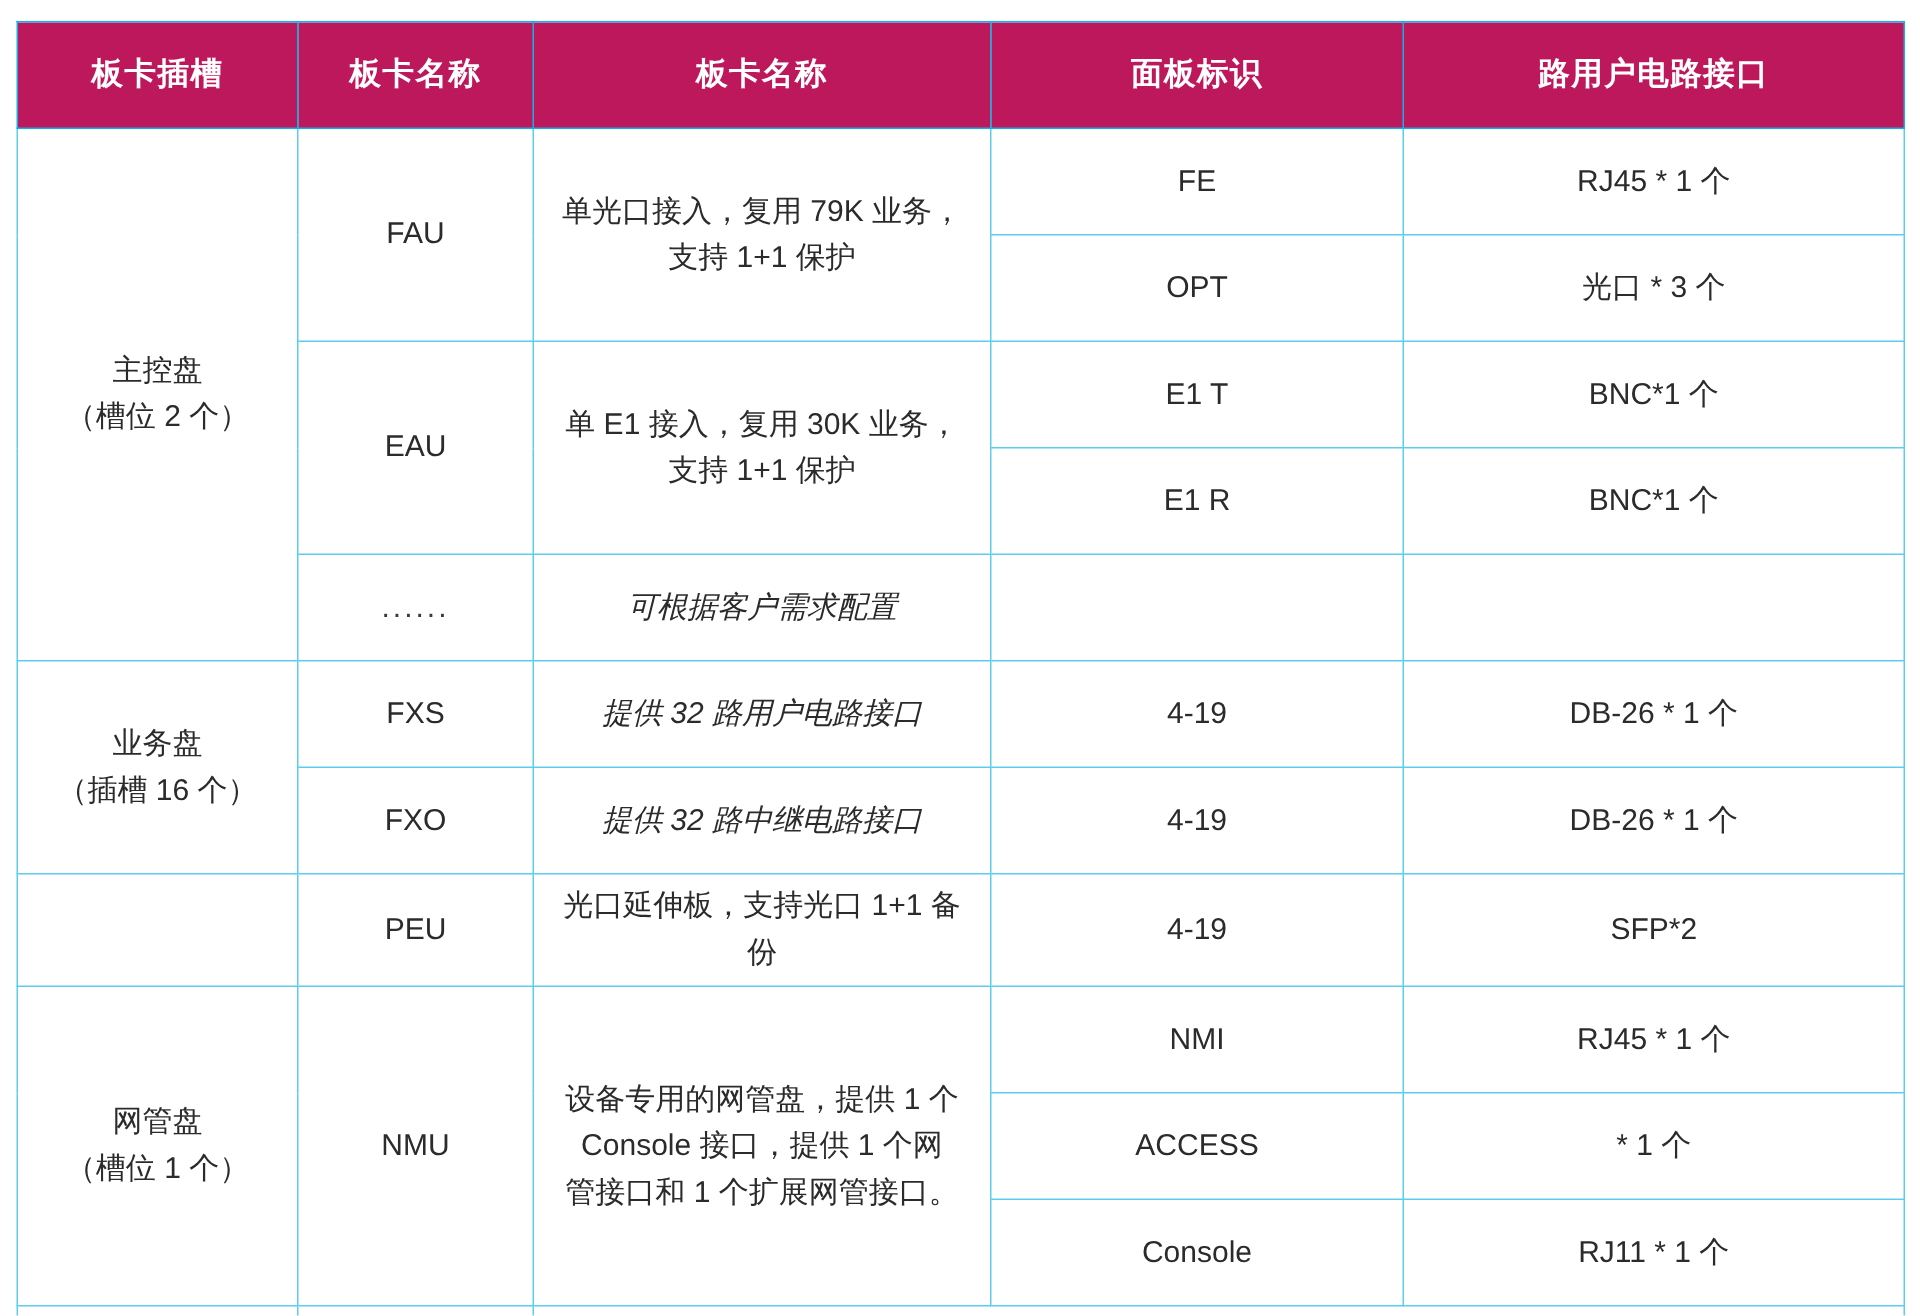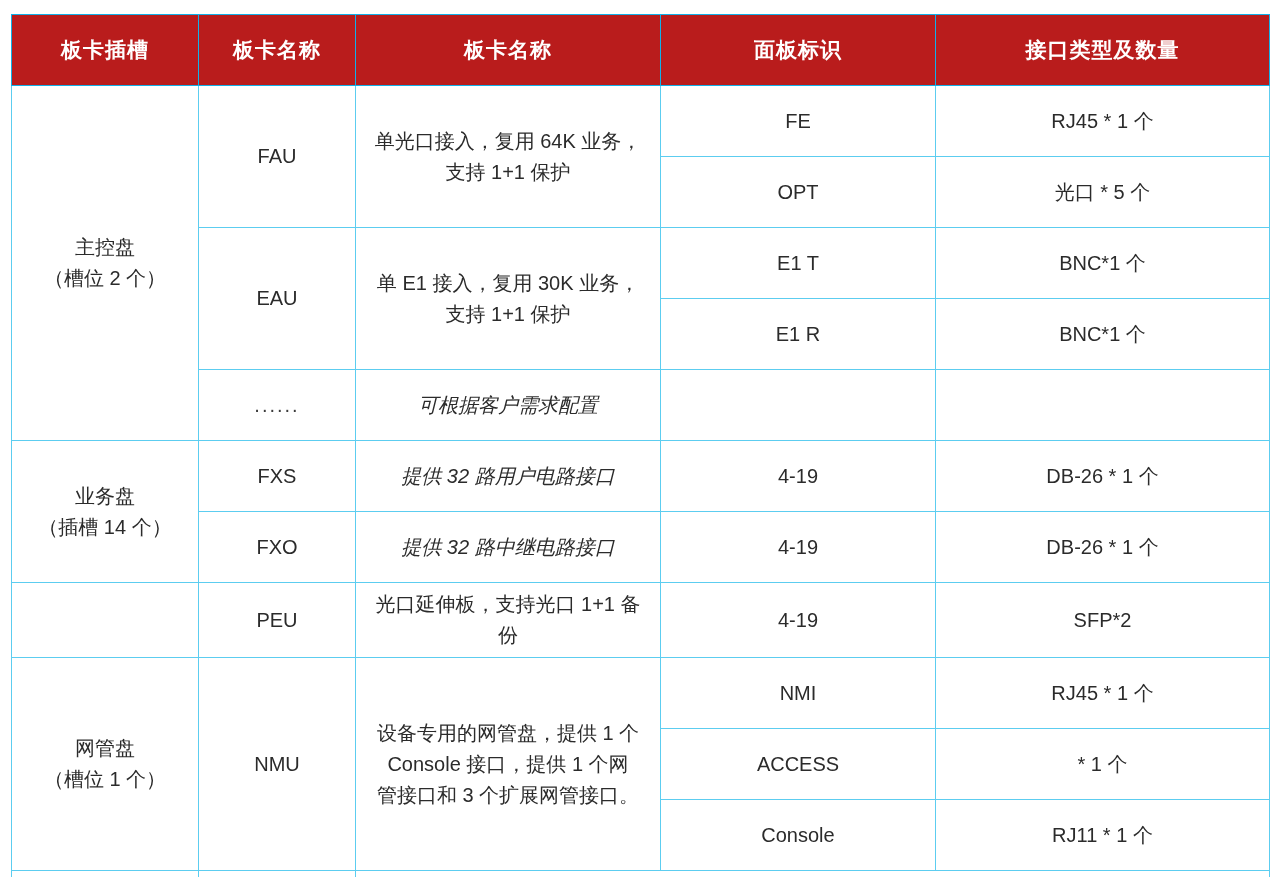--- a/index.html
+++ b/index.html
@@ -23,21 +23,21 @@
   #board-table th,
   #board-table td {
     border: 1px solid #5ccdf0;
     text-align: center;
     vertical-align: middle;
     font-size: 20px;
     line-height: 1.55;
     padding: 6px 8px;
   }
   #board-table thead th {
-    background: #b91c1c;
+    background: #be185d;
     color: #ffffff;
     font-weight: bold;
     font-size: 21px;
     height: 58px;
     border: 1px solid #12b0e8;
     letter-spacing: 1px;
   }
   td.slot-cell {
     font-size: 20px;
     line-height: 2.0;
@@ -75,45 +75,45 @@
     <col style="width:305px">
     <col style="width:275px">
     <col style="width:334px">
   </colgroup>
   <thead>
     <tr>
       <th>板卡插槽</th>
       <th>板卡名称</th>
       <th>板卡名称</th>
       <th>面板标识</th>
-      <th>接口类型及数量</th>
+      <th>路用户电路接口</th>
     </tr>
   </thead>
   <tbody>
 
     <tr>
       <td class="slot-cell" rowspan="5">
         <div class="two-line">
           <span>主控盘</span>
           <span>（槽位 2 个）</span>
         </div>
       </td>
       <td rowspan="2">FAU</td>
       <td class="desc-cell" rowspan="2">
         <div class="two-line">
-          <span>单光口接入，复用 64K 业务，</span>
+          <span>单光口接入，复用 79K 业务，</span>
           <span>支持 1+1 保护</span>
         </div>
       </td>
       <td class="row-h-sm">FE</td>
       <td class="row-h-sm">RJ45 * 1 个</td>
     </tr>
     <tr>
       <td class="row-h-sm">OPT</td>
-      <td class="row-h-sm">光口 * 5 个</td>
+      <td class="row-h-sm">光口 * 3 个</td>
     </tr>
     <tr>
       <td rowspan="2">EAU</td>
       <td class="desc-cell" rowspan="2">
         <div class="two-line">
           <span>单 E1 接入，复用 30K 业务，</span>
           <span>支持 1+1 保护</span>
         </div>
       </td>
       <td class="row-h-sm">E1 T</td>
@@ -127,21 +127,21 @@
       <td class="dots row-h-sm">......</td>
       <td class="desc-cell desc-center row-h-sm">可根据客户需求配置</td>
       <td></td>
       <td></td>
     </tr>
 
     <tr>
       <td class="slot-cell" rowspan="2">
         <div class="two-line">
           <span>业务盘</span>
-          <span>（插槽 14 个）</span>
+          <span>（插槽 16 个）</span>
         </div>
       </td>
       <td class="row-h-sm">FXS</td>
       <td class="desc-cell desc-center row-h-sm">提供 32 路用户电路接口</td>
       <td>4-19</td>
       <td>DB-26 * 1 个</td>
     </tr>
     <tr>
       <td class="row-h-sm">FXO</td>
       <td class="desc-cell desc-center row-h-sm">提供 32 路中继电路接口</td>
@@ -167,21 +167,21 @@
         <div class="two-line">
           <span>网管盘</span>
           <span>（槽位 1 个）</span>
         </div>
       </td>
       <td rowspan="3">NMU</td>
       <td class="desc-cell" rowspan="3">
         <div class="two-line">
           <span>设备专用的网管盘，提供 1 个</span>
           <span> Console 接口，提供 1 个网</span>
-          <span>管接口和 3 个扩展网管接口。</span>
+          <span>管接口和 1 个扩展网管接口。</span>
         </div>
       </td>
       <td class="row-h-sm">NMI</td>
       <td class="row-h-sm">RJ45 * 1 个</td>
     </tr>
     <tr>
       <td class="row-h-sm">ACCESS</td>
       <td class="row-h-sm">* 1 个</td>
     </tr>
     <tr>

